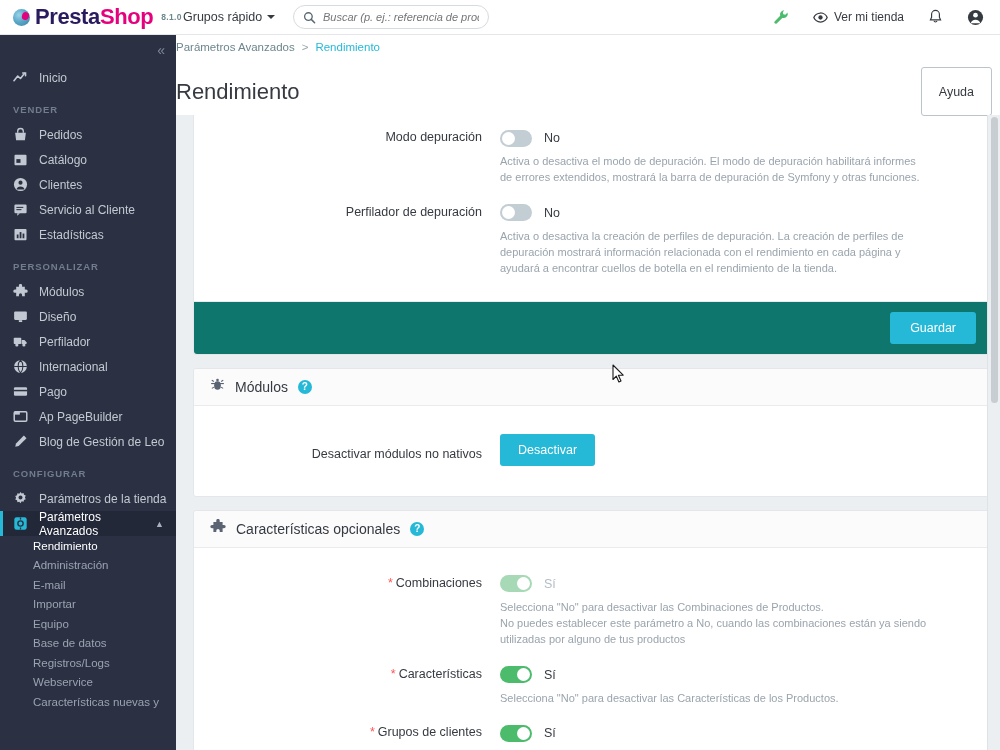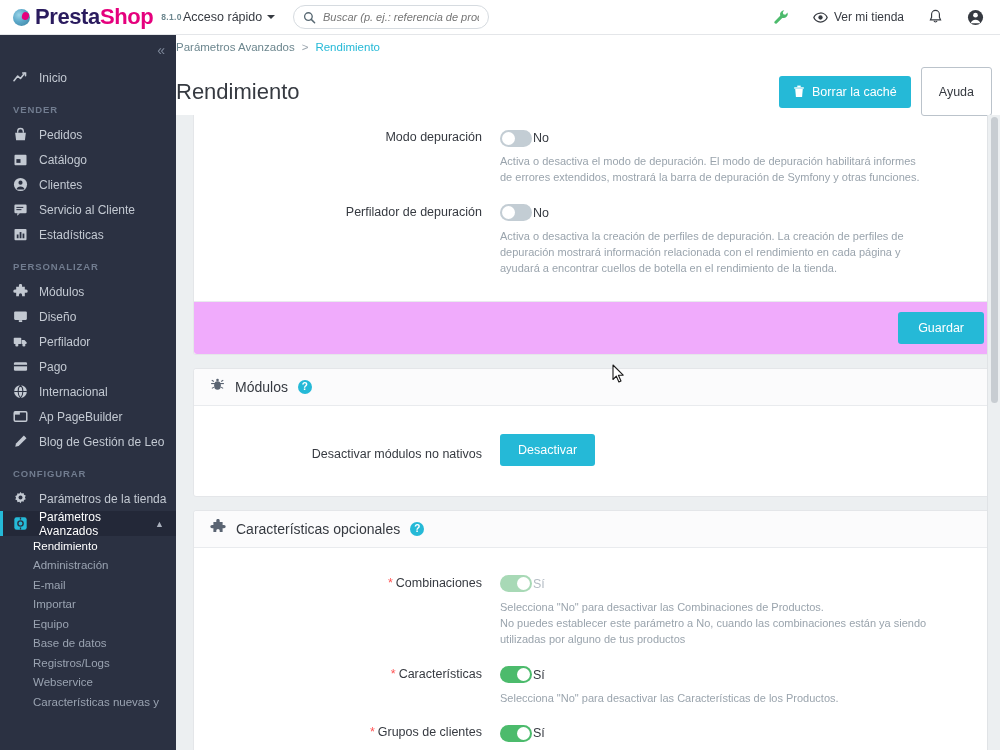--- a/index.html
+++ b/index.html
@@ -131,32 +131,32 @@
     border-radius: 3px 3px 0 0;
   }
   .card-head .ch-title { font-size: 14px; color: #363a41; }
   .help-dot {
     width: 14px; height: 14px; border-radius: 50%; background: #25b9d7;
     color: #fff; font-size: 10px; display:flex; align-items:center; justify-content:center;
     cursor: pointer; font-weight:bold;
   }
   .card-body { padding: 14px 16px 8px 16px; }
   .card-foot {
-    border-top: 1px solid #e9ebee; padding: 10px 8px; display: flex;
-    justify-content: flex-end; background: #f0abfc; border-radius: 0 0 3px 3px;
+    border-top: 1px solid #e9ebee; padding: 10px 16px; display: flex;
+    justify-content: flex-end; background: #0f766e; border-radius: 0 0 3px 3px;
   }
 
   .form-row { display: flex; margin-bottom: 16px; }
   .form-label {
     width: 290px; text-align: right; padding-right: 18px; font-size: 12.5px;
     color: #363a41; padding-top: 3px; flex: none;
   }
   .req-star { color: #ff5454; margin-right: 3px; }
   .form-field { flex: 1; }
-  .field-line { display: flex; align-items: center; gap: 1px; height: 22px; }
+  .field-line { display: flex; align-items: center; gap: 12px; height: 22px; }
   .field-help {
     font-size: 11px; color: #9aa4ad; line-height: 1.45; margin-top: 5px;
     max-width: 430px;
   }
 
   
   .toggle {
     width: 32px; height: 17px; border-radius: 9px; position: relative;
     cursor: pointer; flex: none;
   }
@@ -189,21 +189,21 @@
 <body>
 
 <div id="topbar">
   <div id="logo-block">
     <span class="ps-logo-mark"></span>
     <span class="ps-name"><span class="a">Presta</span><span class="b">Shop</span></span>
     <span class="ps-version">8.1.0</span>
   </div>
 
   <div id="quick-access">
-    <span>Acceso rápido</span>
+    <span>Grupos rápido</span>
     <span class="caret-dn"></span>
   </div>
 
   <div id="search-wrap">
     <svg width="13" height="13" viewBox="0 0 16 16">
       <circle cx="6.8" cy="6.8" r="4.8" fill="none" stroke="#5a6a74" stroke-width="1.7"></circle>
       <line x1="10.4" y1="10.4" x2="14.6" y2="14.6" stroke="#5a6a74" stroke-width="1.9" stroke-linecap="round"></line>
     </svg>
     <input id="search-input" placeholder="Buscar (p. ej.: referencia de producto," style="">
   </div>
@@ -329,34 +329,34 @@
           <path d="M9.2 6.4h3l2.2 2.4v1.8H9.2z" fill="#c3c9d2"></path>
           <circle cx="4.1" cy="11.6" r="1.7" fill="#c3c9d2"></circle>
           <circle cx="11.6" cy="11.6" r="1.7" fill="#c3c9d2"></circle>
         </svg>
     </span>
     <span>Perfilador</span>
   </div>
   <div class="nav-item">
     <span class="nav-ico">
       <svg width="15" height="15" viewBox="0 0 16 16">
+          <circle cx="8" cy="8" r="6.8" fill="#c3c9d2"></circle>
+          <path d="M1.2 8h13.6M8 1.2c3.4 3 3.4 10.6 0 13.6C4.6 11.8 4.6 4.2 8 1.2z" fill="none" stroke="#2b3142" stroke-width="1.1"></path>
+        </svg>
+    </span>
+    <span>Internacional</span>
+  </div>
+  <div class="nav-item">
+    <span class="nav-ico">
+      <svg width="15" height="15" viewBox="0 0 16 16">
           <rect x="1" y="3.4" width="14" height="9.2" rx="1.3" fill="#c3c9d2"></rect>
           <rect x="1" y="6.2" width="14" height="1.6" fill="#2b3142"></rect>
         </svg>
     </span>
     <span>Pago</span>
-  </div>
-  <div class="nav-item">
-    <span class="nav-ico">
-      <svg width="15" height="15" viewBox="0 0 16 16">
-          <circle cx="8" cy="8" r="6.8" fill="#c3c9d2"></circle>
-          <path d="M1.2 8h13.6M8 1.2c3.4 3 3.4 10.6 0 13.6C4.6 11.8 4.6 4.2 8 1.2z" fill="none" stroke="#2b3142" stroke-width="1.1"></path>
-        </svg>
-    </span>
-    <span>Internacional</span>
   </div>
   <div class="nav-item">
     <span class="nav-ico">
       <svg width="15" height="15" viewBox="0 0 16 16">
           <rect x="1.3" y="3" width="13.4" height="10" rx="1.2" fill="none" stroke="#c3c9d2" stroke-width="1.6"></rect>
           <rect x="1.3" y="3" width="6" height="3" fill="#c3c9d2"></rect>
         </svg>
     </span>
     <span>Ap PageBuilder</span>
   </div>
@@ -424,28 +424,20 @@
 <div id="page-head">
   <div style="padding-left:0;width:816px;">
     <div id="breadcrumb">
       <span>Parámetros Avanzados</span>
       <span class="crumb-sep">&gt;</span>
       <span class="crumb-cur">Rendimiento</span>
     </div>
     <div id="head-row">
       <h1 id="page-title">Rendimiento</h1>
       <div id="head-actions">
-        <button class="btn-primary">
-          <svg width="12" height="13" viewBox="0 0 14 15">
-            <rect x="1.4" y="2.6" width="11.2" height="1.6" fill="#fff"></rect>
-            <rect x="5" y="0.6" width="4" height="1.8" fill="#fff"></rect>
-            <path d="M2.6 4.6h8.8l-.8 9.2H3.4z" fill="#fff"></path>
-          </svg>
-          <span>Borrar la caché</span>
-        </button>
         <button class="btn-outline">Ayuda</button>
       </div>
     </div>
   </div>
 </div>
 
 <div id="content">
 
   <div class="card" style="margin-top:0;border-top:none;border-radius:0 0 3px 3px;">
     <div class="card-body" style="padding-top:12px;">

